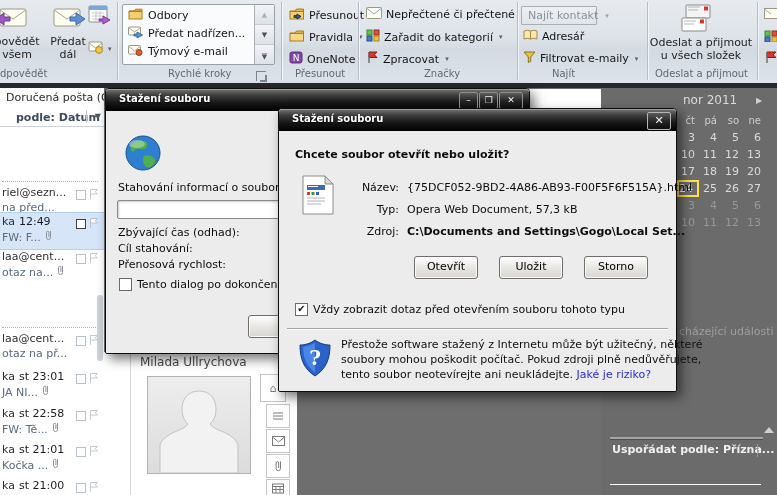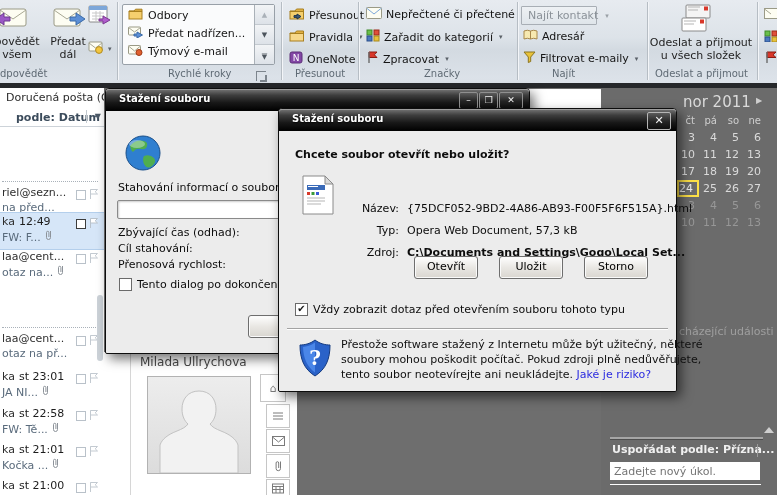--- a/index.html
+++ b/index.html
@@ -54,21 +54,21 @@
   .rpane-white{position:absolute;left:104px;top:352px;width:193px;height:143px;background:#fff;}
   .rp-rule{position:absolute;left:26px;top:0;width:1px;height:143px;background:#d6d6d6;}
   .contact-name{position:absolute;left:36px;top:3px;font-size:12px;color:#4a4a4a;white-space:nowrap;}
   .photo{position:absolute;left:43px;top:24px;width:102px;height:96px;border:1px solid #b2b2b2;
     background:linear-gradient(#ededed,#dcdcdc);}
   .ptab{position:absolute;background:#fff;border:1px solid #c6c6c6;display:flex;align-items:center;justify-content:center;color:#7a7a7a;}
   .search-frag{position:absolute;left:520px;top:89px;width:81px;height:19px;background:#fff;border-bottom:1px solid #a7aeb5;}
   .collapse-arrow{position:absolute;left:602px;top:89px;color:#e6e6e6;font-size:14px;font-weight:bold;}
   
   .todo{position:absolute;left:601px;top:88px;width:176px;height:407px;background:#6b6b6b;}
-  .cal-month{position:absolute;left:82px;top:5px;color:#dadada;font-size:15px;white-space:nowrap;}
+  .cal-month{position:absolute;left:82px;top:5px;color:#dadada;font-size:12px;white-space:nowrap;}
   .cal-next{position:absolute;left:155px;top:8px;color:#cfcfcf;font-size:8px;}
   .cal{position:absolute;left:76px;top:24px;display:grid;grid-template-columns:repeat(4,22px);grid-auto-rows:17px;}
   .cal span{display:flex;align-items:center;justify-content:flex-end;padding-right:4px;box-sizing:border-box;}
   .ch{color:#cfcfcf;font-size:10px;}
   .cw{color:#dadada;}
   .cm{color:#979797;}
   .today{border:2px solid #fde047;color:#ececec;}
   .events{position:absolute;left:78px;top:237px;color:#9f9f9f;white-space:nowrap;}
   .splitter{position:absolute;left:9px;top:349px;width:153px;height:2px;background:#a5a5a5;border-bottom:1px solid #4e4e4e;}
   .arrange{position:absolute;left:11px;top:355px;color:#f0f0f0;font-weight:bold;white-space:nowrap;}
@@ -94,21 +94,21 @@
     background:linear-gradient(#fefefe,#e9e7e3 50%,#d9d6d0);box-shadow:inset 0 0 0 1px #fafafa;
     text-align:center;line-height:19px;}
   .cbx{position:absolute;width:11px;height:11px;background:#fff;border:1px solid #6a6a6a;
     font-size:10px;line-height:10px;text-align:center;color:#1a1a1a;}
   .progress{position:absolute;height:17px;background:#fff;border:1px solid #8a8a8a;border-radius:2px;
     box-shadow:inset 1px 1px 2px rgba(0,0,0,.2);}
   .groove{position:absolute;height:0;border-top:1px solid #a3a3a3;border-bottom:1px solid #fff;}
   .wline{display:block;line-height:15px;color:#111;white-space:nowrap;}
   .risk-link{color:#2a2ae0;cursor:pointer;}
   .valrow{position:absolute;white-space:nowrap;color:#0c0c0c;}
-  .vlbl{display:inline-block;width:58px;text-align:right;margin-right:8px;margin-top:21px;}
+  .vlbl{display:inline-block;width:58px;text-align:right;margin-right:8px;}
   .bold{font-weight:bold;}
 </style>
 </head>
 <body>
 
 <div class="screen">
 
   <div class="ribbon">
 
     <span class="abs" style="left:-6px;top:5px">
@@ -490,21 +490,20 @@
       <span class="cm">10</span>
       <span class="cm">11</span>
       <span class="cm">12</span>
       <span class="cm">13</span>
     </div>
     <div class="events">cházející události</div>
     <div class="todo-up"></div>
     <div class="splitter"></div>
     <div class="arrange">Uspořádat podle: Přízna...</div>
     <div class="arr-div"></div>
-    <input class="task-input" type="text" placeholder="Zadejte nový úkol." style="">
     <div class="task-line"></div>
   </div>
 
   <div class="dlg" style="left:105px;top:88px;width:423px;height:264px;z-index:20">
     <div class="dlg-title">
       <span class="t">Stažení souboru</span>
       <span class="winbtn" style="right:51px;width:17px">–</span>
       <span class="winbtn" style="right:31px;width:17px">❒</span>
       <span class="winbtn" style="right:6px;width:22px">✕</span>
     </div>

